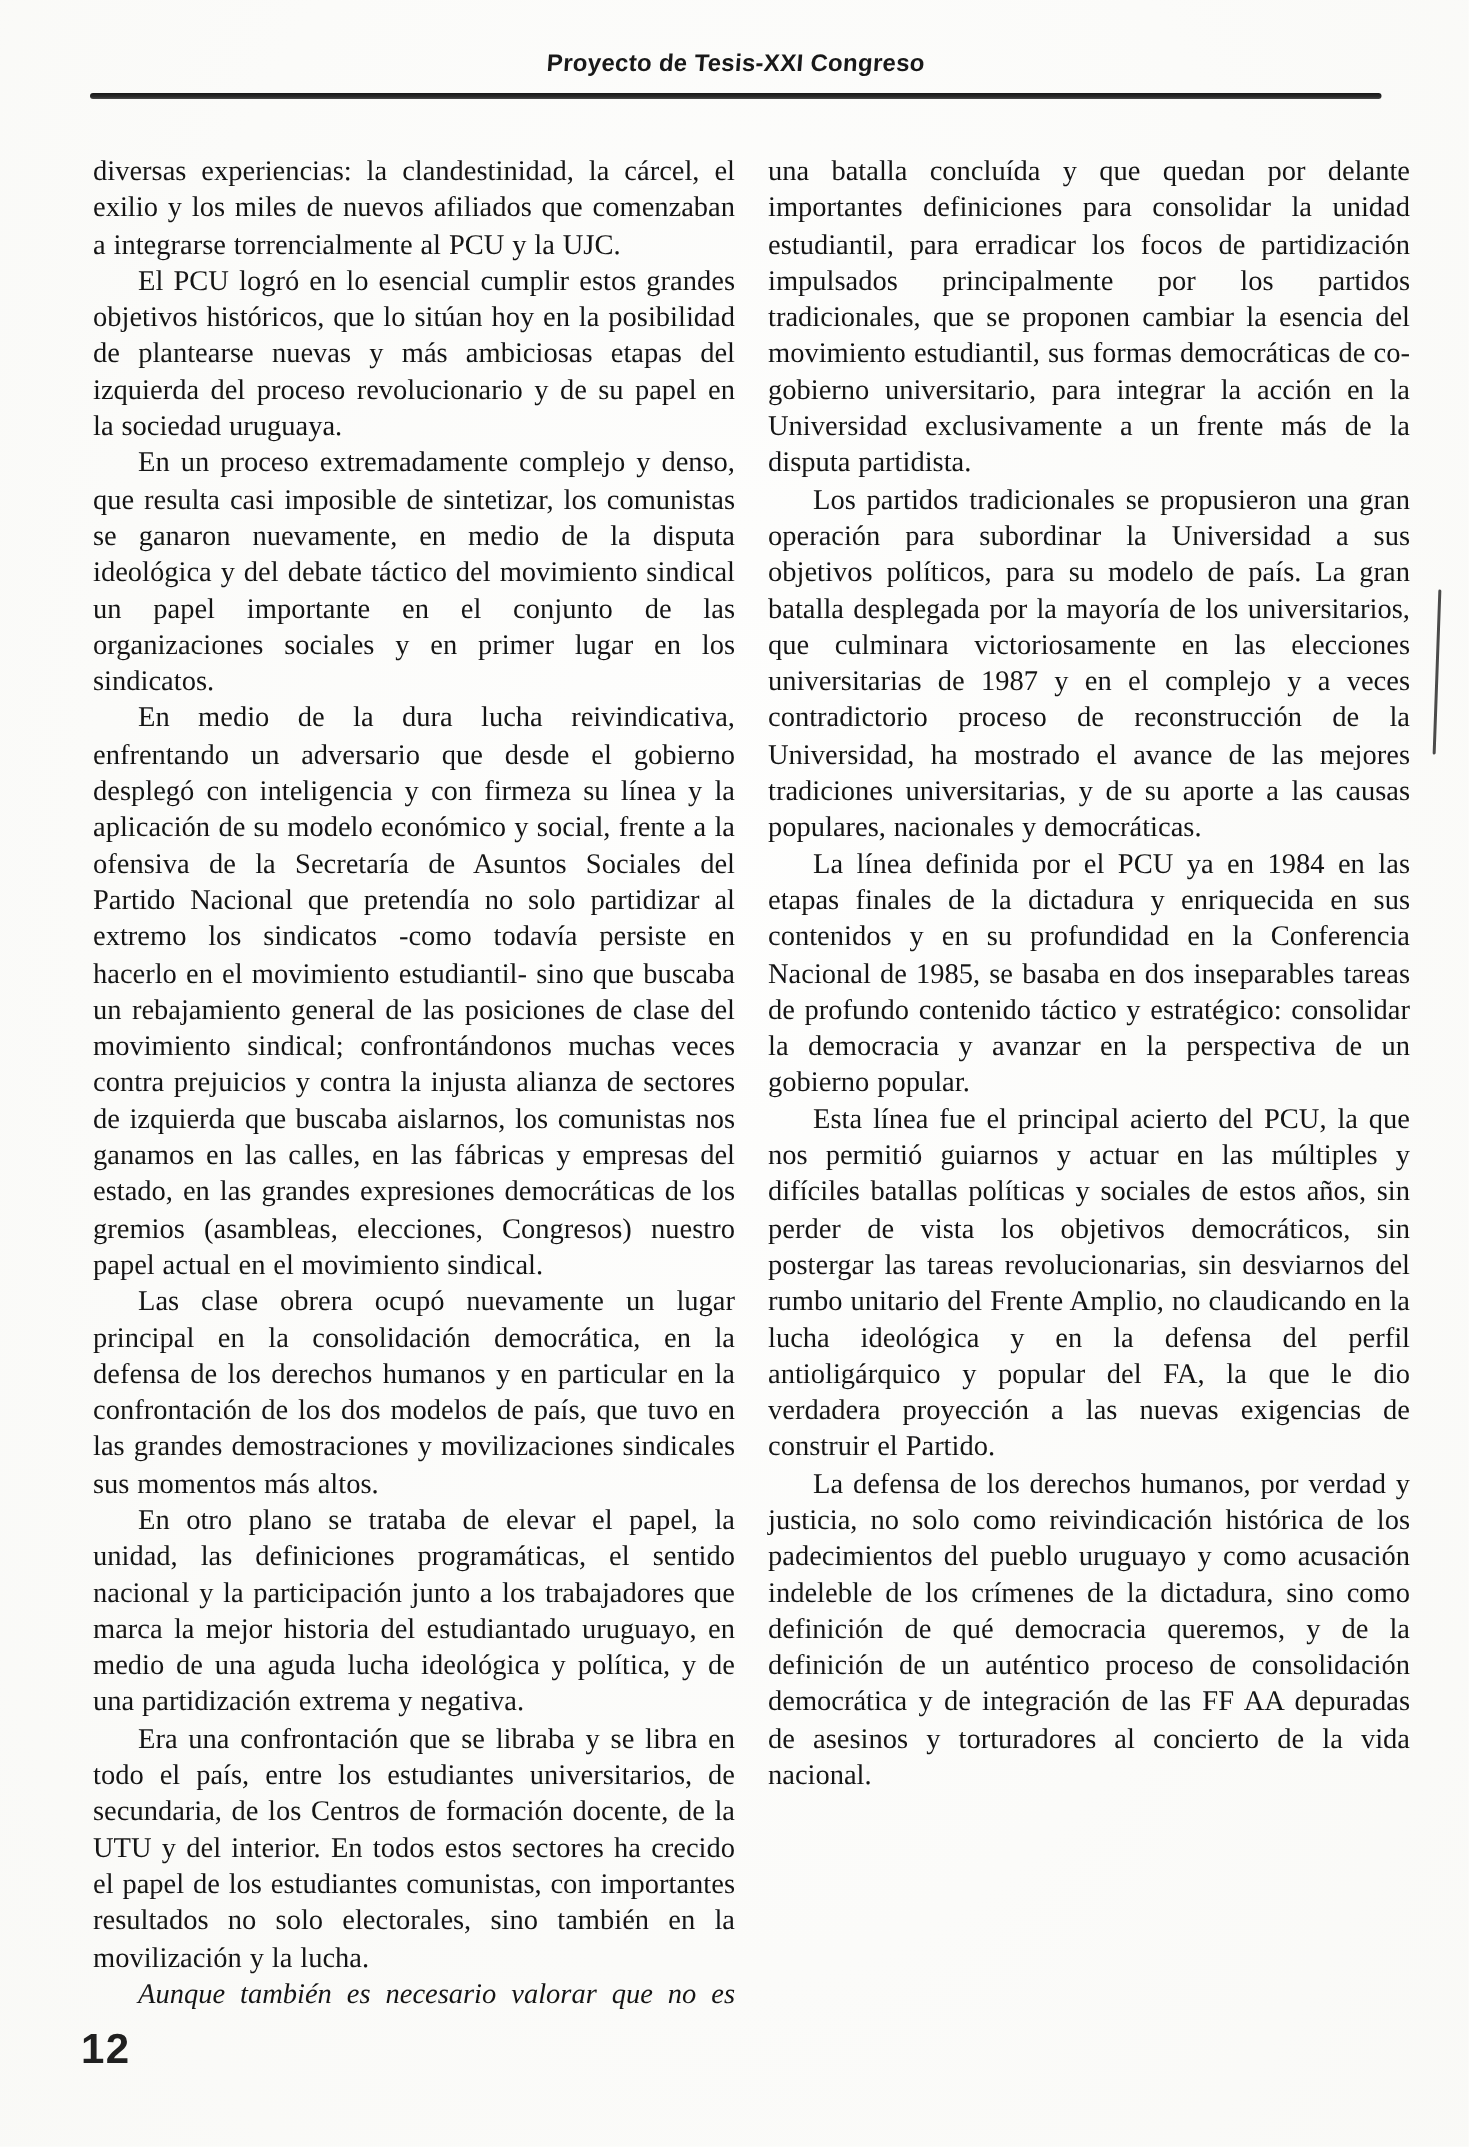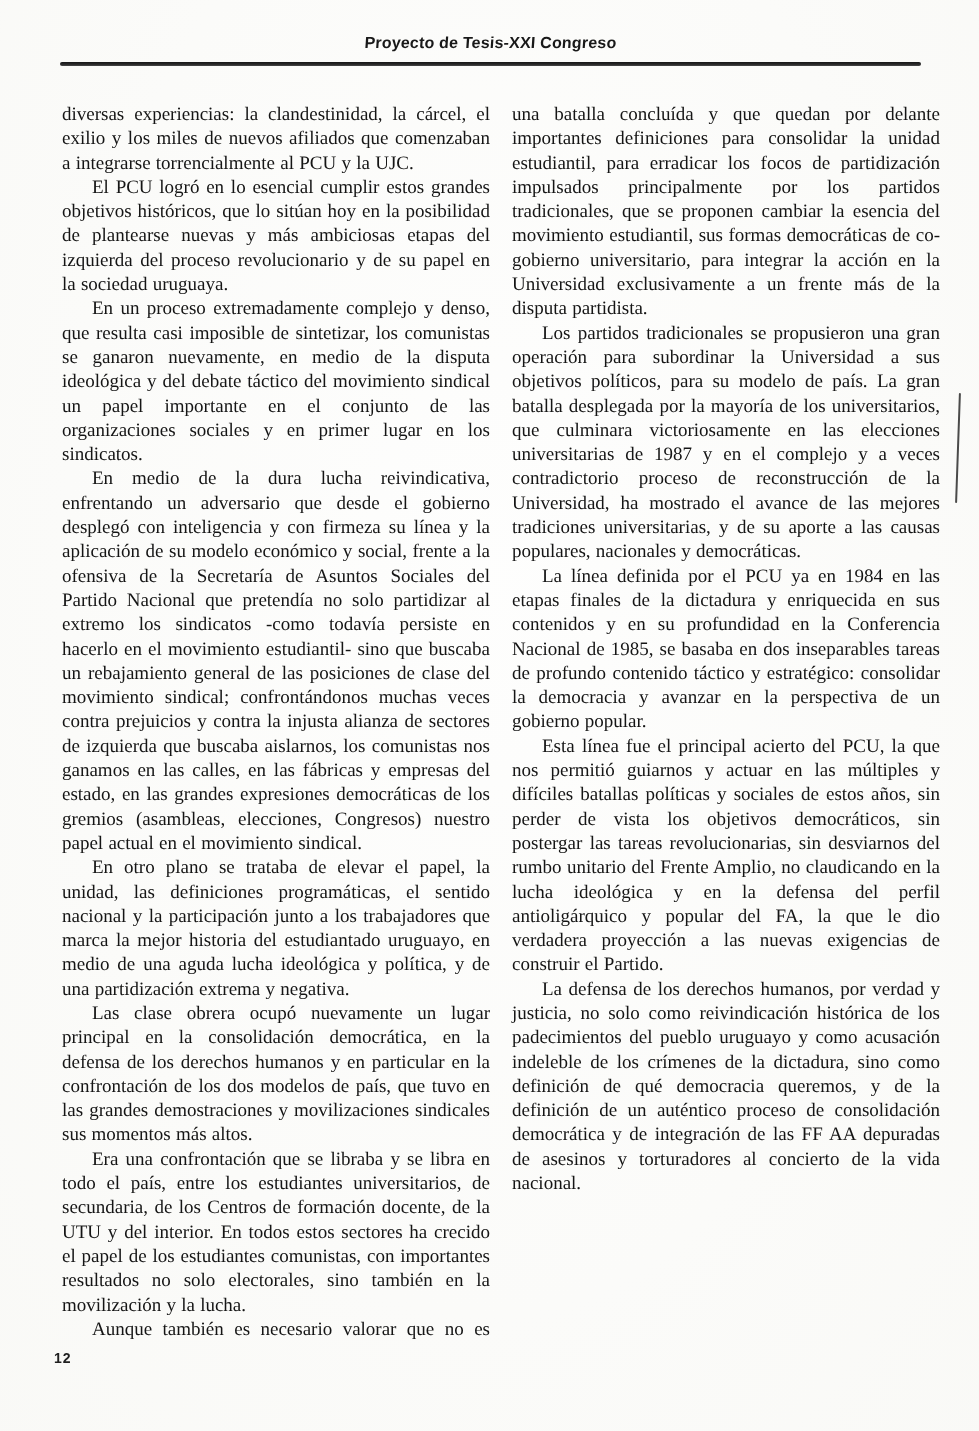--- a/index.html
+++ b/index.html
@@ -40,26 +40,26 @@
     text-align: justify;
     font-size: 19px;
     line-height: 24.3px;
     color: #151515;
     word-spacing: 0.5px;
     text-rendering: geometricPrecision;
     margin-top: 12px;
   }
   .column p { margin: 0; padding: 0; text-indent: 30px; }
   .column p:first-child { text-indent: 0; }
-  #left-col p:last-child { text-align-last: justify; }
+  #left-col p:last-child { text-align-last: justify; font-style: italic; }
   .page-number {
     position: absolute; left: 54px; top: 1350px;
     font-family: "Liberation Sans", sans-serif;
     font-weight: bold;
-    font-size: 14px;
+    font-size: 28px;
     color: #202020;
     letter-spacing: 1px;
   }
   .scan-artifact-line {
     position: absolute; left: 957px; top: 393px;
     width: 2px; height: 110px;
     background: #2b2b2b;
     transform: rotate(2deg);
     border-radius: 1px;
     opacity: 0.85;
@@ -73,22 +73,22 @@
   <div class="running-header">Proyecto de Tesis-XXI Congreso</div>
 
   <div class="header-rule"></div>
 
   <div class="columns">
     <div class="column" id="left-col">
         <p>diversas experiencias: la clandestinidad, la cárcel, el exilio y los miles de nuevos afiliados que comenzaban a integrarse torrencialmente al PCU y la UJC.</p>
         <p>El PCU logró en lo esencial cumplir estos grandes objetivos históricos, que lo sitúan hoy en la posibilidad de plantearse nuevas y más ambiciosas etapas del izquierda del proceso revolucionario y de su papel en la sociedad uruguaya.</p>
         <p>En un proceso extremadamente complejo y denso, que resulta casi imposible de sintetizar, los comunistas se ganaron nuevamente, en medio de la disputa ideológica y del debate táctico del movimiento sindical un papel importante en el conjunto de las organizaciones sociales y en primer lugar en los sindicatos.</p>
         <p>En medio de la dura lucha reivindicativa, enfrentando un adversario que desde el gobierno desplegó con inteligencia y con firmeza su línea y la aplicación de su modelo económico y social, frente a la ofensiva de la Secretaría de Asuntos Sociales del Partido Nacional que pretendía no solo partidizar al extremo los sindicatos -como todavía persiste en hacerlo en el movimiento estudiantil- sino que buscaba un rebajamiento general de las posiciones de clase del movimiento sindical; confrontándonos muchas veces contra prejuicios y contra la injusta alianza de sectores de izquierda que buscaba aislarnos, los comunistas nos ganamos en las calles, en las fábricas y empresas del estado, en las grandes expresiones democráticas de los gremios (asambleas, elecciones, Congresos) nuestro papel actual en el movimiento sindical.</p>
+        <p>Las clase obrera ocupó nuevamente un lugar principal en la consolidación democrática, en la defensa de los derechos humanos y en particular en la confrontación de los dos modelos de país, que tuvo en las grandes demostraciones y movilizaciones sindicales sus momentos más altos.</p>
         <p>En otro plano se trataba de elevar el papel, la unidad, las definiciones programáticas, el sentido nacional y la participación junto a los trabajadores que marca la mejor historia del estudiantado uruguayo, en medio de una aguda lucha ideológica y política, y de una partidización extrema y negativa.</p>
-        <p>Las clase obrera ocupó nuevamente un lugar principal en la consolidación democrática, en la defensa de los derechos humanos y en particular en la confrontación de los dos modelos de país, que tuvo en las grandes demostraciones y movilizaciones sindicales sus momentos más altos.</p>
         <p>Era una confrontación que se libraba y se libra en todo el país, entre los estudiantes universitarios, de secundaria, de los Centros de formación docente, de la UTU y del interior. En todos estos sectores ha crecido el papel de los estudiantes comunistas, con importantes resultados no solo electorales, sino también en la movilización y la lucha.</p>
         <p>Aunque también es necesario valorar que no es</p>
       </div>
     <div class="column" id="right-col">
         <p>una batalla concluída y que quedan por delante importantes definiciones para consolidar la unidad estudiantil, para erradicar los focos de partidización impulsados principalmente por los partidos tradicionales, que se proponen cambiar la esencia del movimiento estudiantil, sus formas democráticas de co-gobierno universitario, para integrar la acción en la Universidad exclusivamente a un frente más de la disputa partidista.</p>
         <p>Los partidos tradicionales se propusieron una gran operación para subordinar la Universidad a sus objetivos políticos, para su modelo de país. La gran batalla desplegada por la mayoría de los universitarios, que culminara victoriosamente en las elecciones universitarias de 1987 y en el complejo y a veces contradictorio proceso de reconstrucción de la Universidad, ha mostrado el avance de las mejores tradiciones universitarias, y de su aporte a las causas populares, nacionales y democráticas.</p>
         <p>La línea definida por el PCU ya en 1984 en las etapas finales de la dictadura y enriquecida en sus contenidos y en su profundidad en la Conferencia Nacional de 1985, se basaba en dos inseparables tareas de profundo contenido táctico y estratégico: consolidar la democracia y avanzar en la perspectiva de un gobierno popular.</p>
         <p>Esta línea fue el principal acierto del PCU, la que nos permitió guiarnos y actuar en las múltiples y difíciles batallas políticas y sociales de estos años, sin perder de vista los objetivos democráticos, sin postergar las tareas revolucionarias, sin desviarnos del rumbo unitario del Frente Amplio, no claudicando en la lucha ideológica y en la defensa del perfil antioligárquico y popular del FA, la que le dio verdadera proyección a las nuevas exigencias de construir el Partido.</p>
         <p>La defensa de los derechos humanos, por verdad y justicia, no solo como reivindicación histórica de los padecimientos del pueblo uruguayo y como acusación indeleble de los crímenes de la dictadura, sino como definición de qué democracia queremos, y de la definición de un auténtico proceso de consolidación democrática y de integración de las FF AA depuradas de asesinos y torturadores al concierto de la vida nacional.</p>
       </div>

